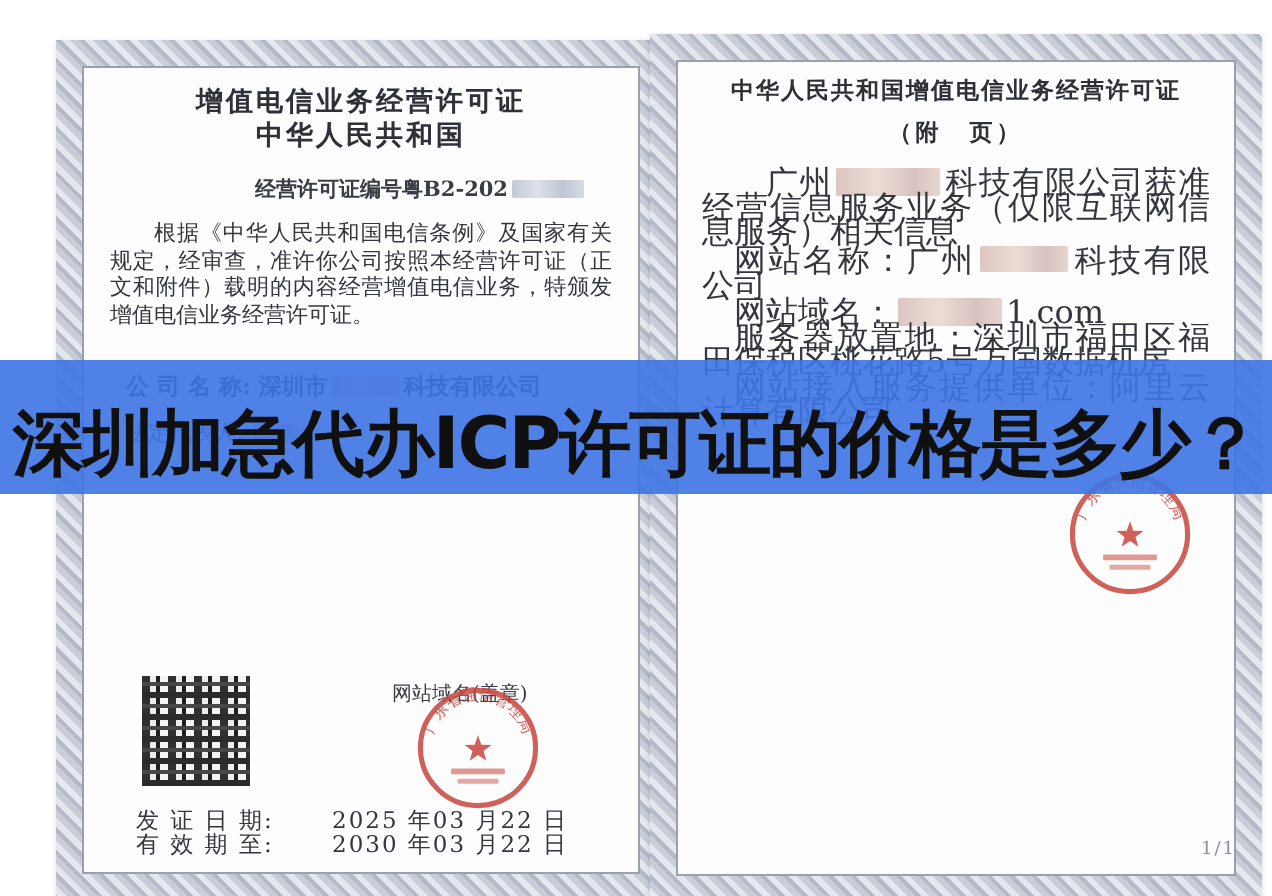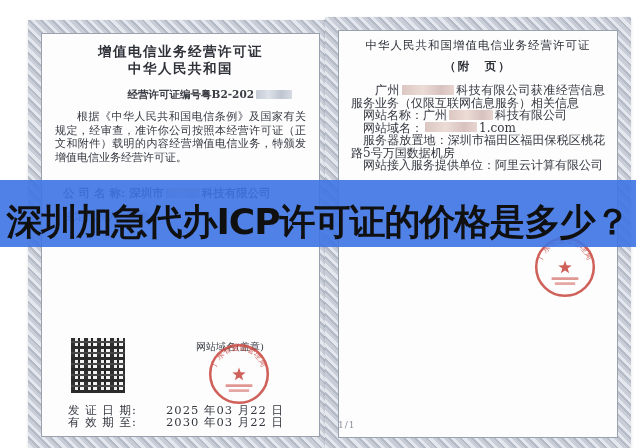--- a/index.html
+++ b/index.html
@@ -40,30 +40,30 @@
   .seal svg{width:100%;height:100%;display:block;}
   .seal-arc{fill:currentColor;font-size:12px;font-family:"DejaVu Serif",serif;}
   .l-daterow{position:absolute;left:27px;font-size:11.5px;color:#34373e;}
   .l-daterow .dlabel{display:inline-block;width:88px;letter-spacing:1px;}
   .l-daterow .dvalue{margin-left:10px;letter-spacing:1px;}
   .row-issue{top:360px;} .row-valid{top:372px;}
 
   
   .r-license{margin:17px 0 0 20px;font-size:10px;color:#3a3d44;}
   .r-license .rl-value{font-size:10.5px;font-weight:bold;margin-left:8px;}
-  .r-title{margin-top:8px;text-align:center;font-weight:normal;
+  .r-title{margin-top:8px;text-align:center;font-weight:bold;
            font-size:11.5px;letter-spacing:1px;color:#2e3138;}
   .r-subtitle{margin-top:6px;text-align:center;font-weight:bold;
               font-size:11.5px;letter-spacing:2px;color:#2e3138;}
-  .r-body{margin:10px 13px 0 13px;font-size:12px;line-height:12.5px;
+  .r-body{margin:10px 13px 0 13px;font-size:16px;line-height:12.5px;
           color:#34373e;text-align:justify;}
   .r-body p{margin:0;}
   .r-body .indent2{text-indent:2em;}
   .r-body .indent1{text-indent:1em;}
-  .page-num{position:absolute;bottom:16px;left:0;right:0;text-align:left;
+  .page-num{position:absolute;bottom:16px;left:0;right:0;text-align:right;
             font-size:9px;color:#8a8f98;letter-spacing:1px;}
 
   
   .redact{display:inline-block;height:0.85em;vertical-align:-0.08em;
           border-radius:1px;margin:0 2px;}
   .redact-gray{background:linear-gradient(90deg,#c3c9d4,#dde1e8 35%,#bfc6d2 70%,#d6dae2);}
   .redact-pink{background:linear-gradient(90deg,#dcc6c2,#ecdcd6 40%,#d8c2c0 75%,#e7d4cf);}
   .w22{width:22px;} .w34{width:34px;} .w36{width:36px;} .w44{width:44px;} .w52{width:52px;}
 
   

